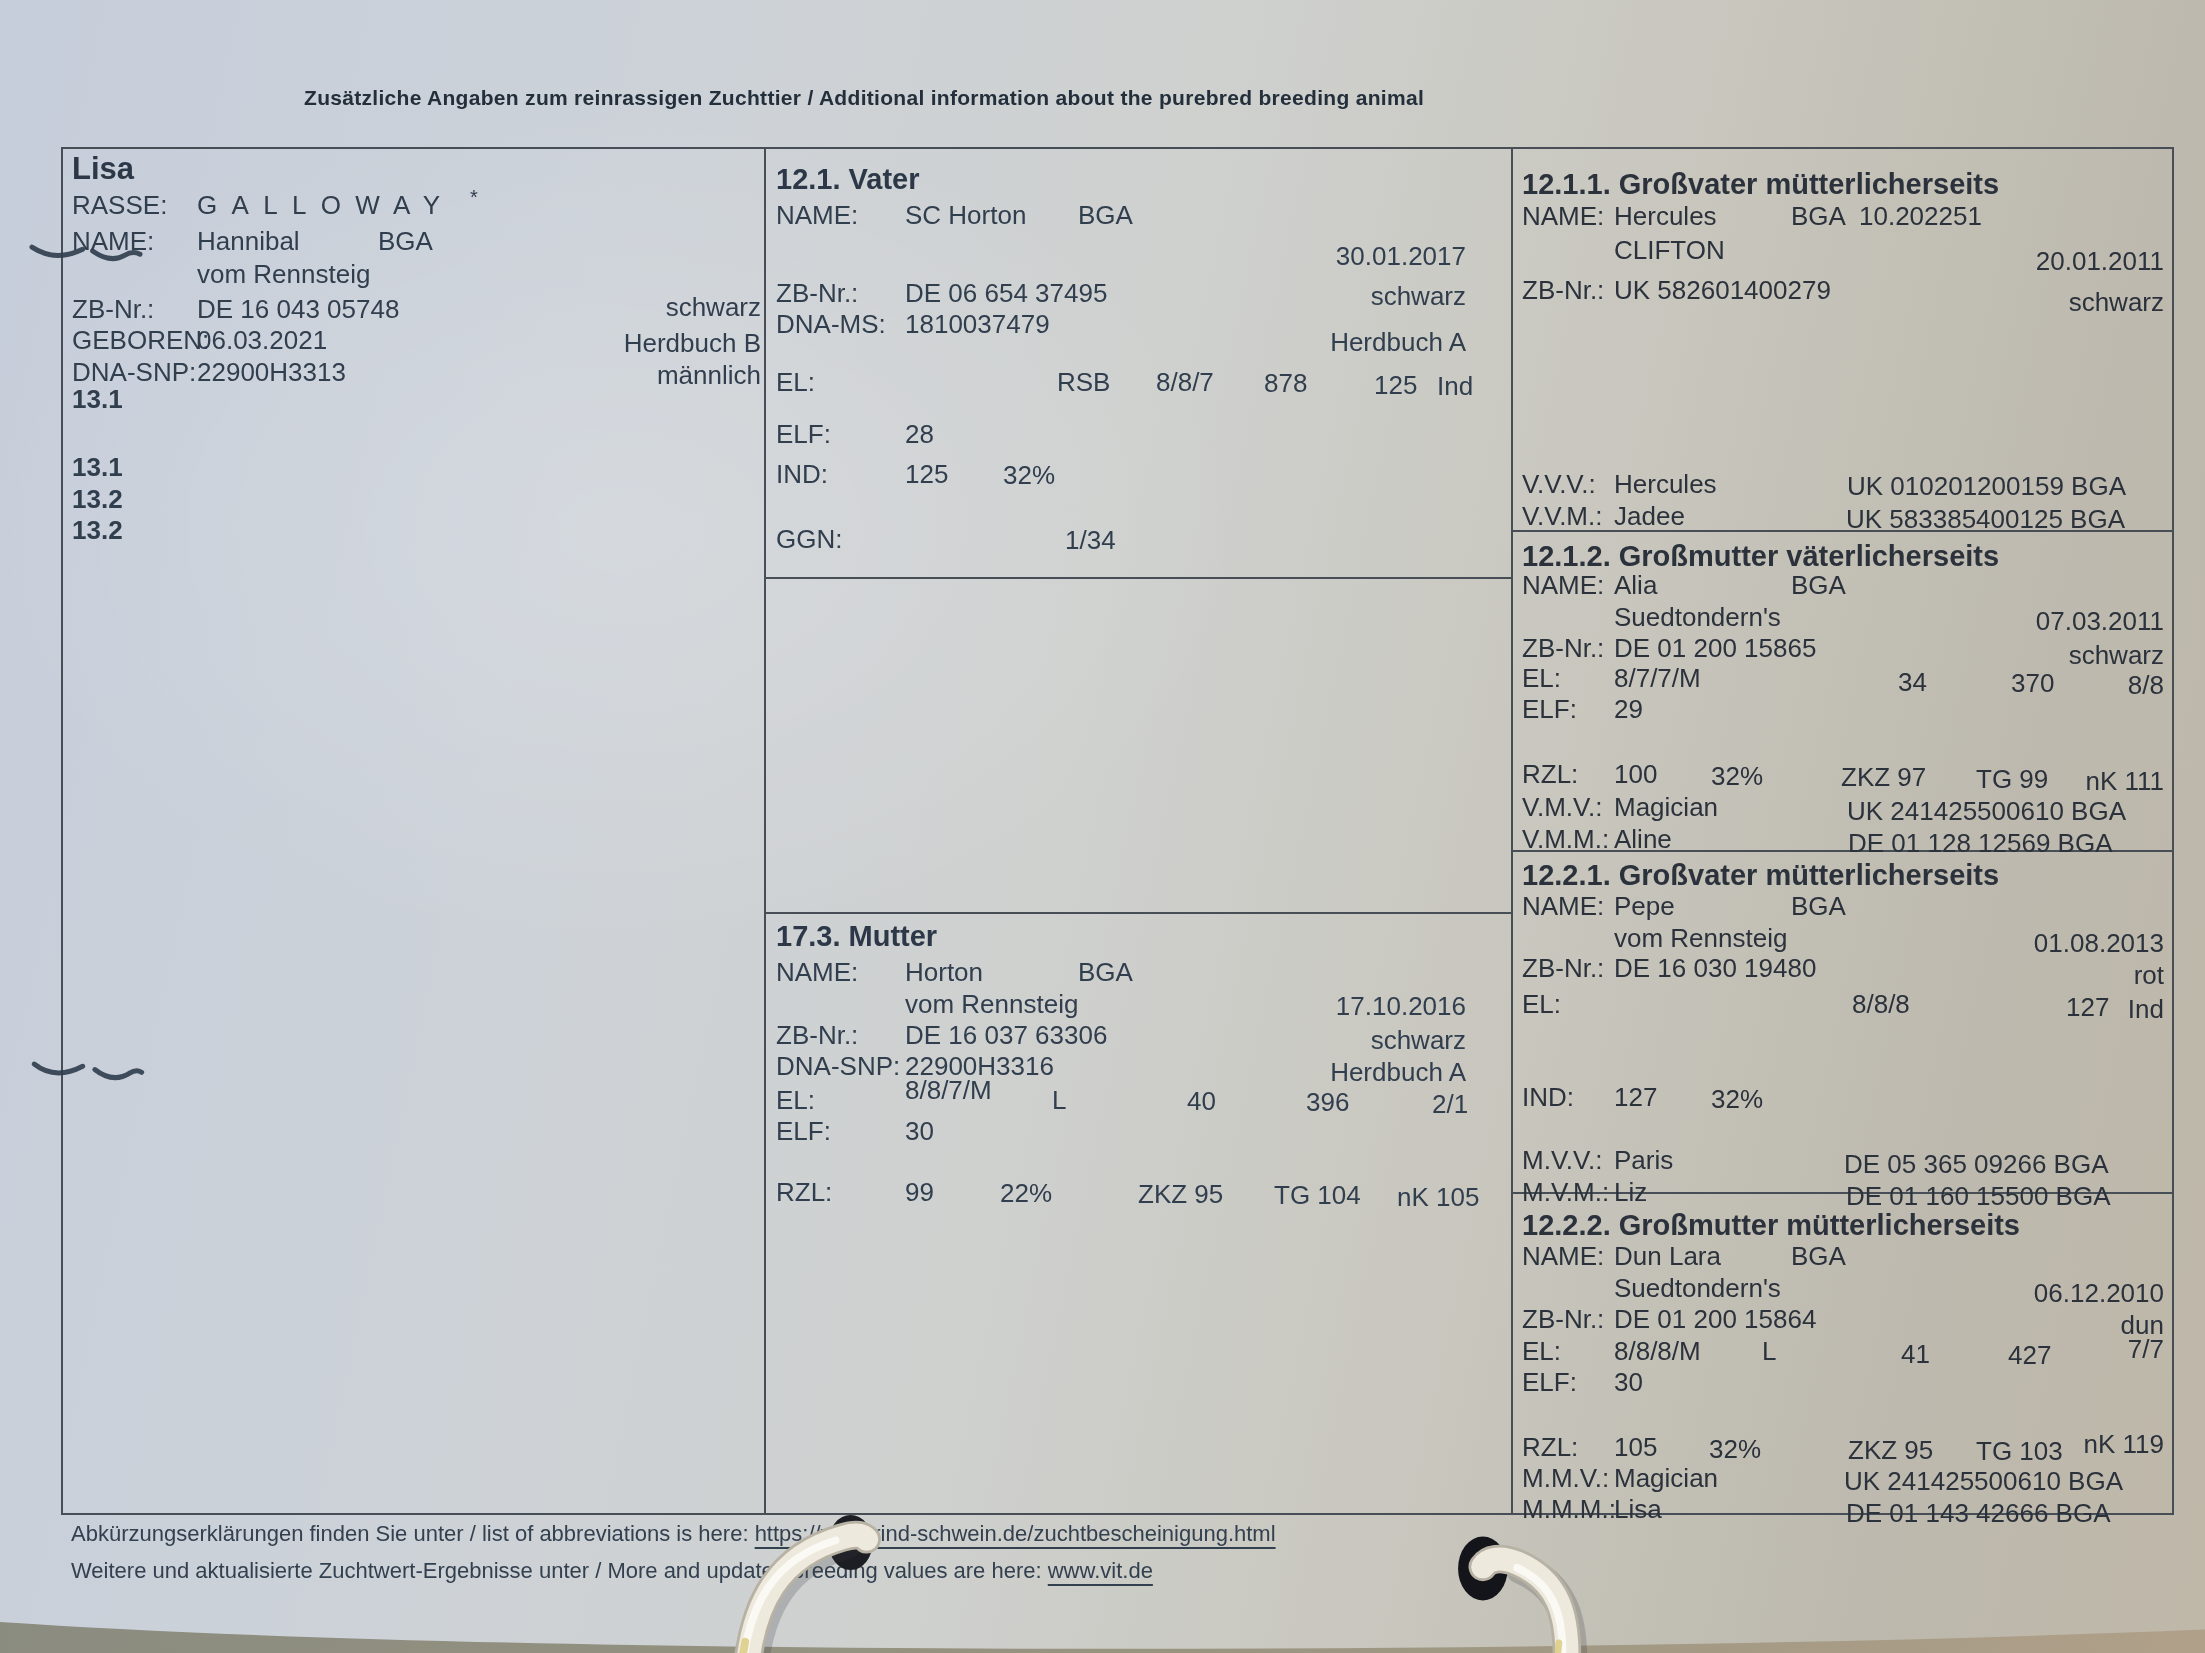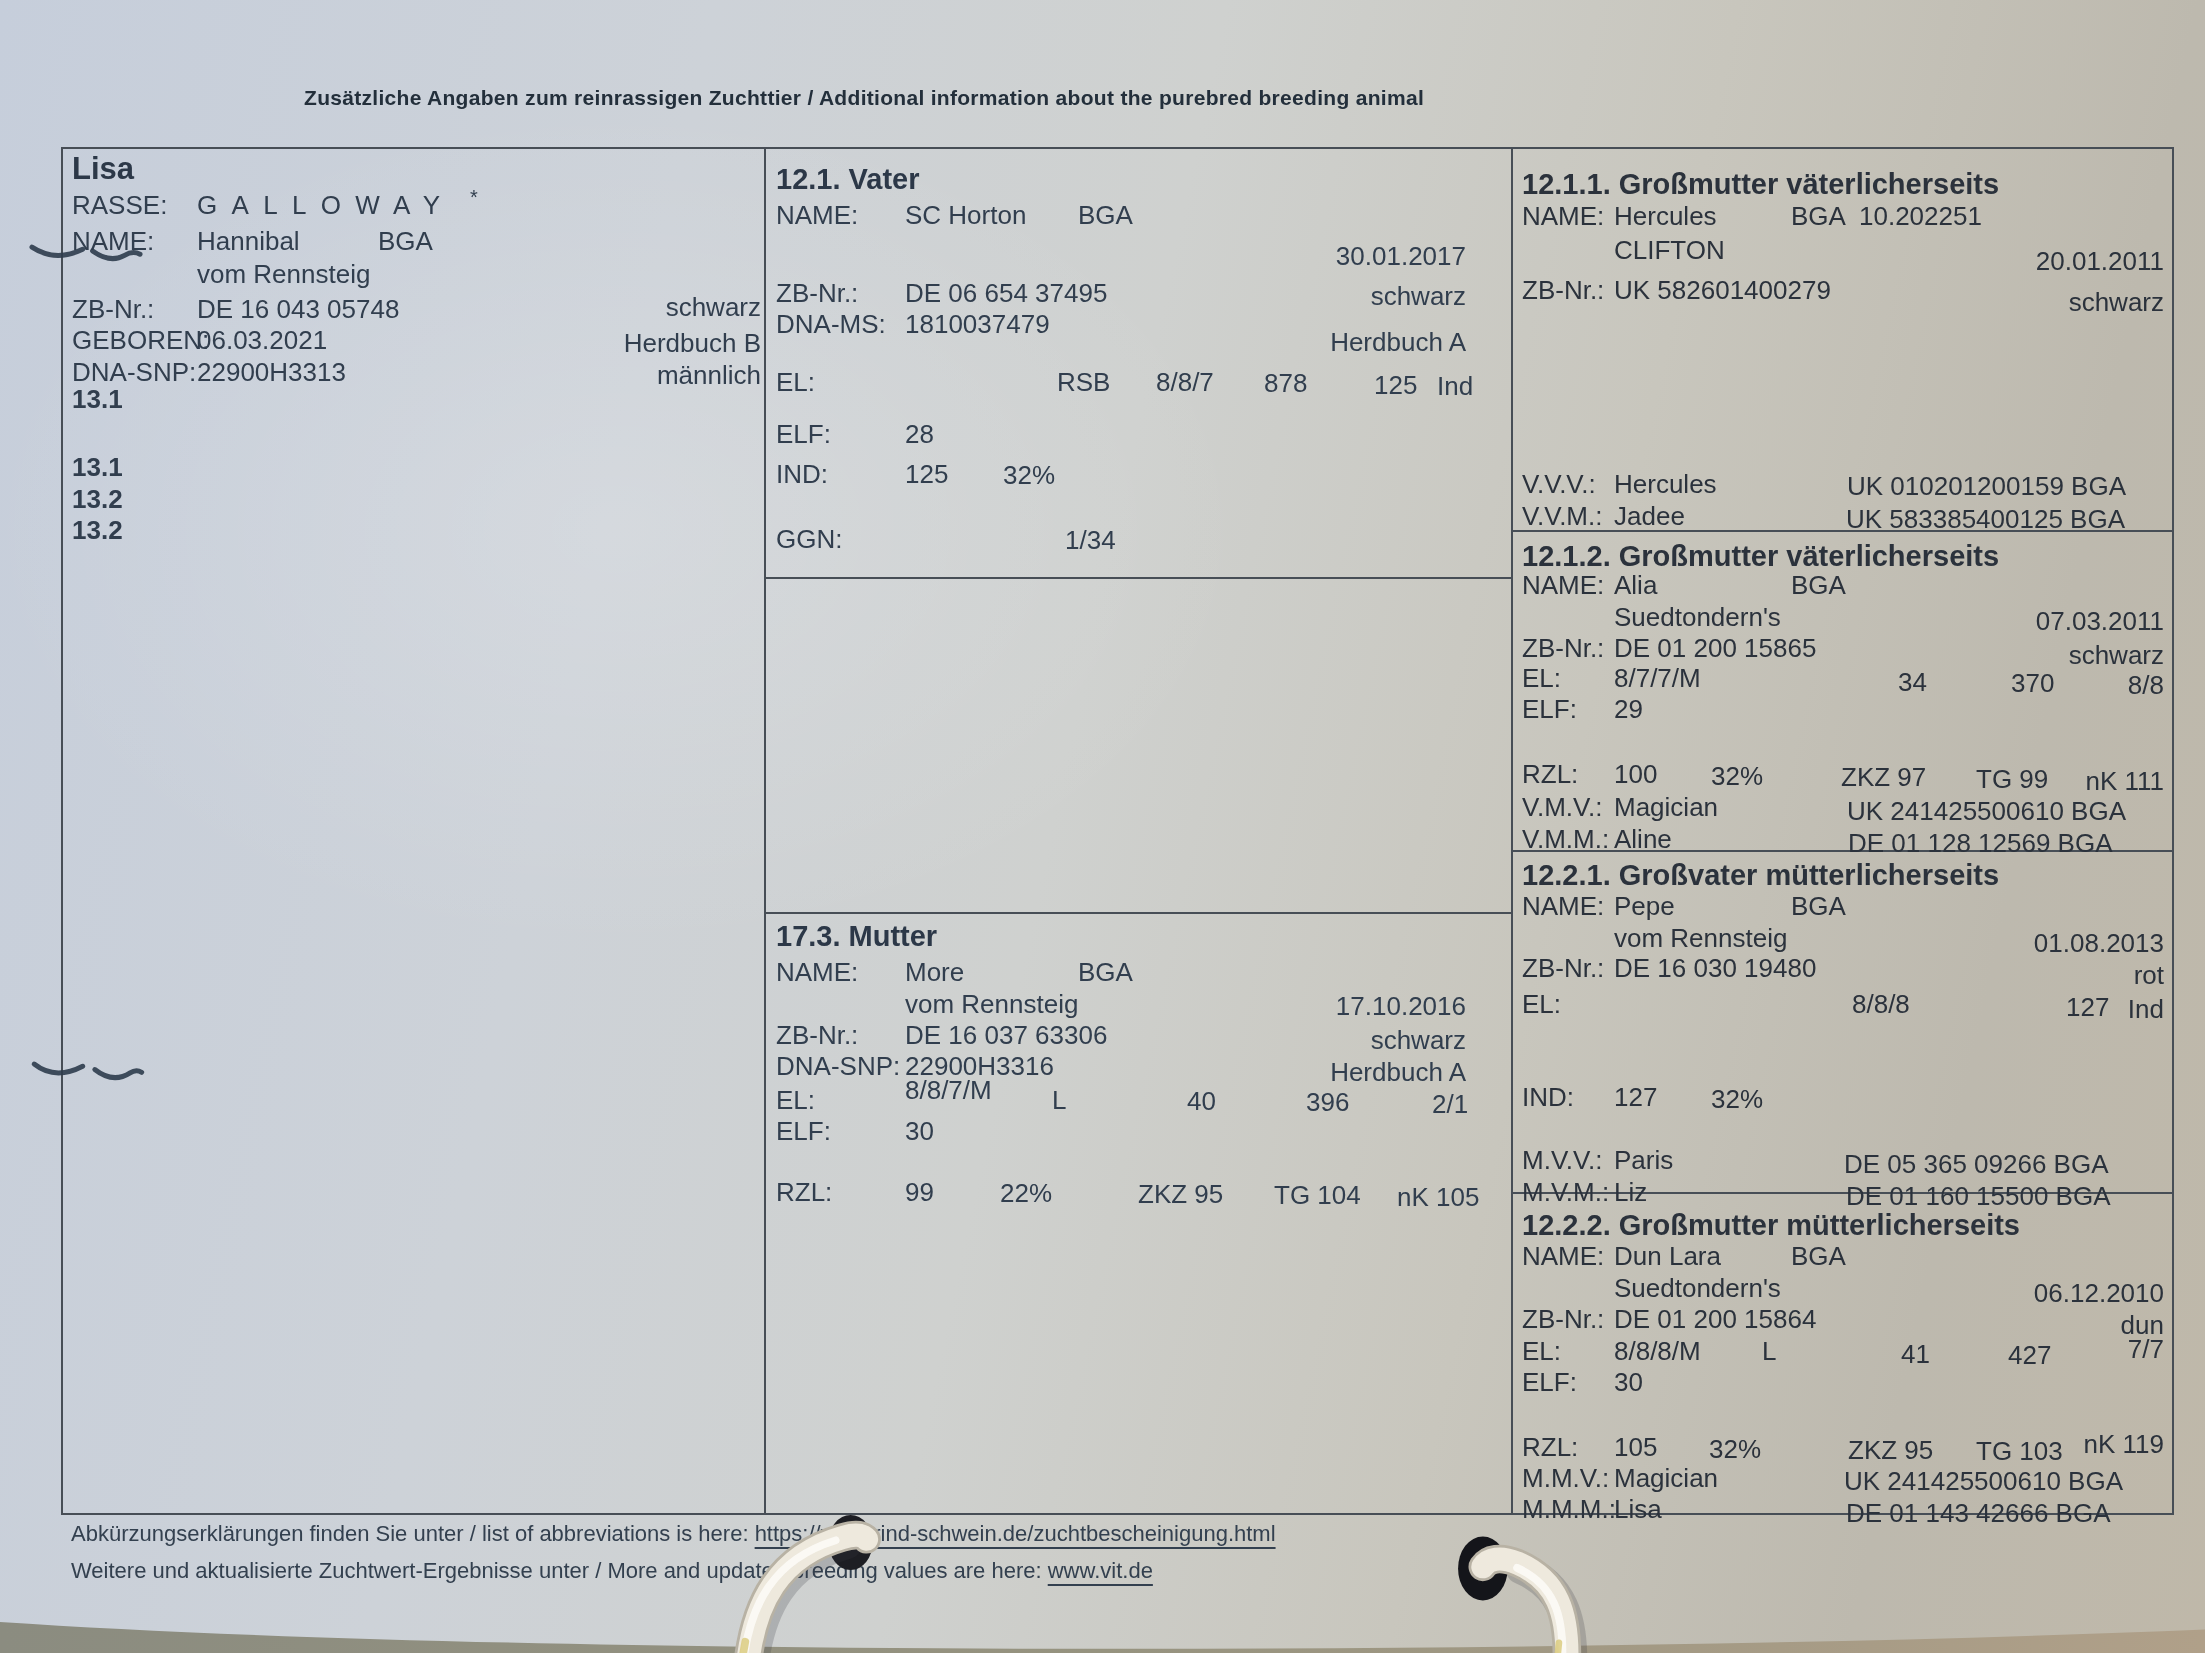--- a/index.html
+++ b/index.html
@@ -87,21 +87,21 @@
     <span class="t" style="left:776px;top:461px">IND:</span>
     <span class="t" style="left:905px;top:461px">125</span>
     <span class="t" style="left:1003px;top:462px">32%</span>
     <span class="t" style="left:776px;top:526px">GGN:</span>
     <span class="t" style="left:1065px;top:527px">1/34</span>
   </div>
 
   <div>
     <span class="h" style="left:776px;top:922px">17.3. Mutter</span>
     <span class="t" style="left:776px;top:959px">NAME:</span>
-    <span class="t" style="left:905px;top:959px">More</span>
+    <span class="t" style="left:905px;top:959px">Horton</span>
     <span class="t" style="left:1078px;top:959px">BGA</span>
     <span class="t" style="left:905px;top:991px">vom Rennsteig</span>
     <span class="t" style="right:739px;top:993px">17.10.2016</span>
     <span class="t" style="left:776px;top:1022px">ZB-Nr.:</span>
     <span class="t" style="left:905px;top:1022px">DE 16 037 63306</span>
     <span class="t" style="right:739px;top:1027px">schwarz</span>
     <span class="t" style="left:776px;top:1053px">DNA-SNP:</span>
     <span class="t" style="left:905px;top:1053px">22900H3316</span>
     <span class="t" style="right:739px;top:1059px">Herdbuch A</span>
     <span class="t" style="left:776px;top:1087px">EL:</span>
@@ -116,21 +116,21 @@
     <span class="t" style="left:905px;top:1179px">99</span>
     <span class="t" style="left:1000px;top:1180px">22%</span>
     <span class="t" style="left:1138px;top:1181px">ZKZ 95</span>
     <span class="t" style="left:1274px;top:1182px">TG 104</span>
     <span class="t" style="left:1397px;top:1184px">nK 105</span>
   </div>
 
   <div class="rcol">
 
     <div>
-      <span class="h" style="left:1522px;top:170px">12.1.1. Großmutter väterlicherseits</span>
+      <span class="h" style="left:1522px;top:170px">12.1.1. Großvater mütterlicherseits</span>
       <span class="t" style="left:1522px;top:203px">NAME:</span>
       <span class="t" style="left:1614px;top:203px">Hercules</span>
       <span class="t" style="left:1791px;top:203px">BGA</span>
       <span class="t" style="left:1859px;top:203px">10.202251</span>
       <span class="t" style="left:1614px;top:237px">CLIFTON</span>
       <span class="t" style="right:41px;top:248px">20.01.2011</span>
       <span class="t" style="left:1522px;top:277px">ZB-Nr.:</span>
       <span class="t" style="left:1614px;top:277px">UK 582601400279</span>
       <span class="t" style="right:41px;top:289px">schwarz</span>
       <span class="t" style="left:1522px;top:471px">V.V.V.:</span>

